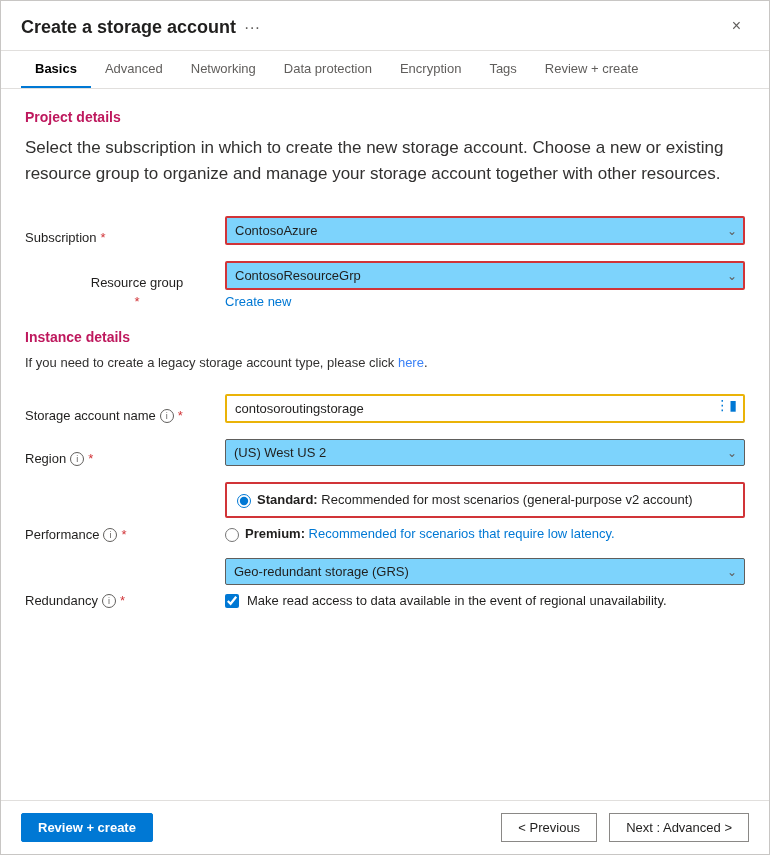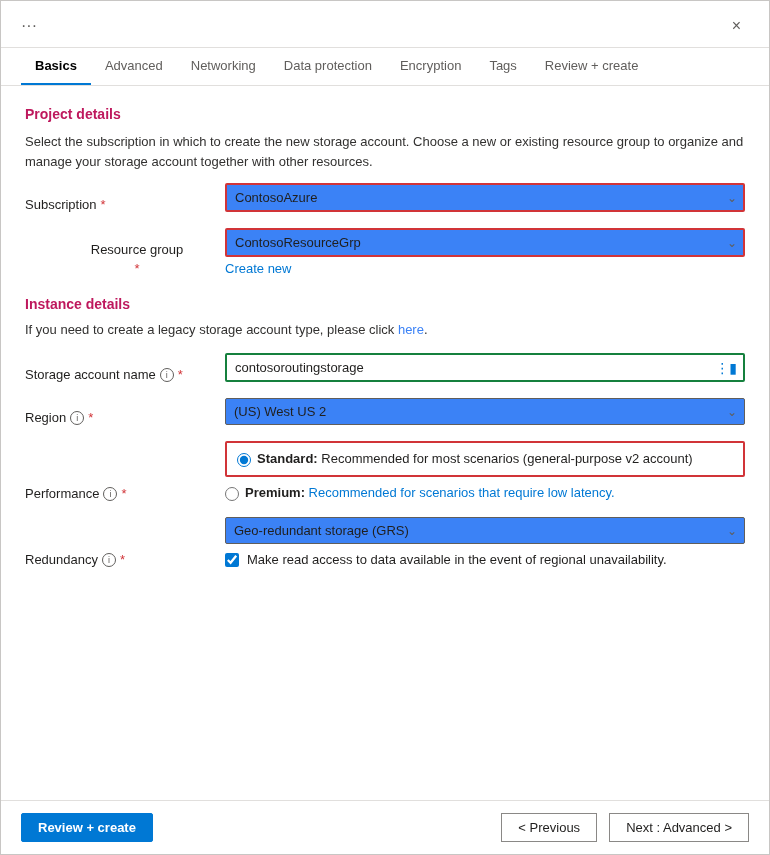--- a/index.html
+++ b/index.html
@@ -87,23 +87,23 @@
 
     .section-title {
       font-size: 14px;
       font-weight: 700;
       color: #be185d;
       margin-bottom: 10px;
     }
 
     .section-desc {
       color: #323130;
-      font-size: 13px;
+      font-size: 17px;
       line-height: 1.5;
-      margin-bottom: 12px;
+      margin-bottom: 30px;
     }
 
     .field-row {
       display: flex;
       align-items: flex-end;
       margin-bottom: 16px;
     }
     .field-label {
       width: 200px;
       min-width: 200px;
@@ -138,21 +138,21 @@
       flex-direction: column;
     }
 
     
     .dropdown {
       width: 100%;
       border: 1px solid #605e5c;
       border-radius: 2px;
       padding: 5px 32px 5px 8px;
       font-size: 13px;
-      background: #3b82f6;
+      background: #7dd3fc;
       appearance: none;
       -webkit-appearance: none;
       position: relative;
       cursor: pointer;
       color: #201f1e;
       outline: none;
     }
     .dropdown-wrapper {
       position: relative;
       width: 100%;
@@ -188,21 +188,22 @@
     .input-icon {
       position: absolute;
       right: 8px;
       top: 50%;
       transform: translateY(-50%);
       color: #0078d4;
       font-size: 14px;
       cursor: pointer;
     }
     .highlighted .text-input {
-      border: 2px solid #15803d;
+      border: 2px solid #eab308;
+      margin-top: 8px;
     }
 
     
     .create-new-link {
       color: #0078d4;
       font-size: 13px;
       cursor: pointer;
       text-decoration: none;
       display: inline-block;
       margin-top: 4px;
@@ -315,20 +316,21 @@
     }
     .footer-spacer { flex: 1; }
   </style>
 </head>
 <body>
 
 <div class="dialog">
 
   <div class="dialog-header">
     <div class="dialog-title-row">
+      <span class="dialog-title">Create a storage account</span>
       <span class="dialog-dots">···</span>
     </div>
     <button class="close-btn">×</button>
   </div>
 
   <div class="tabs">
     <div class="tab active">Basics</div>
     <div class="tab">Advanced</div>
     <div class="tab">Networking</div>
     <div class="tab">Data protection</div>

